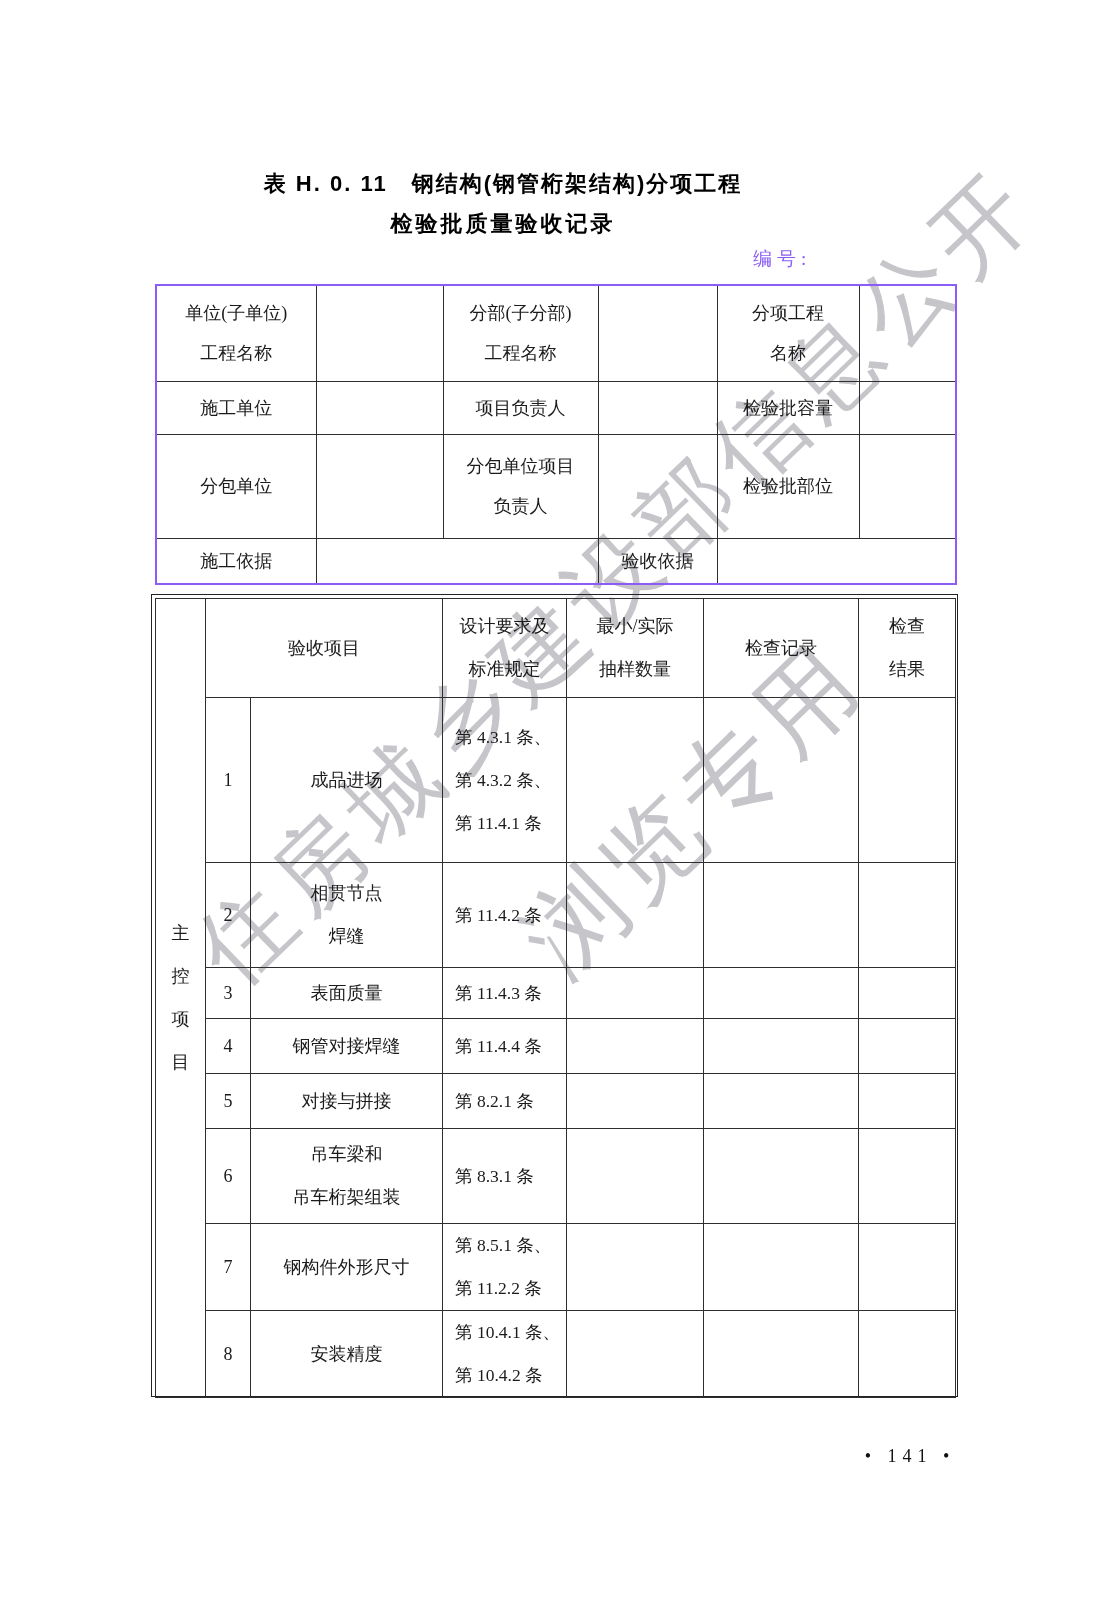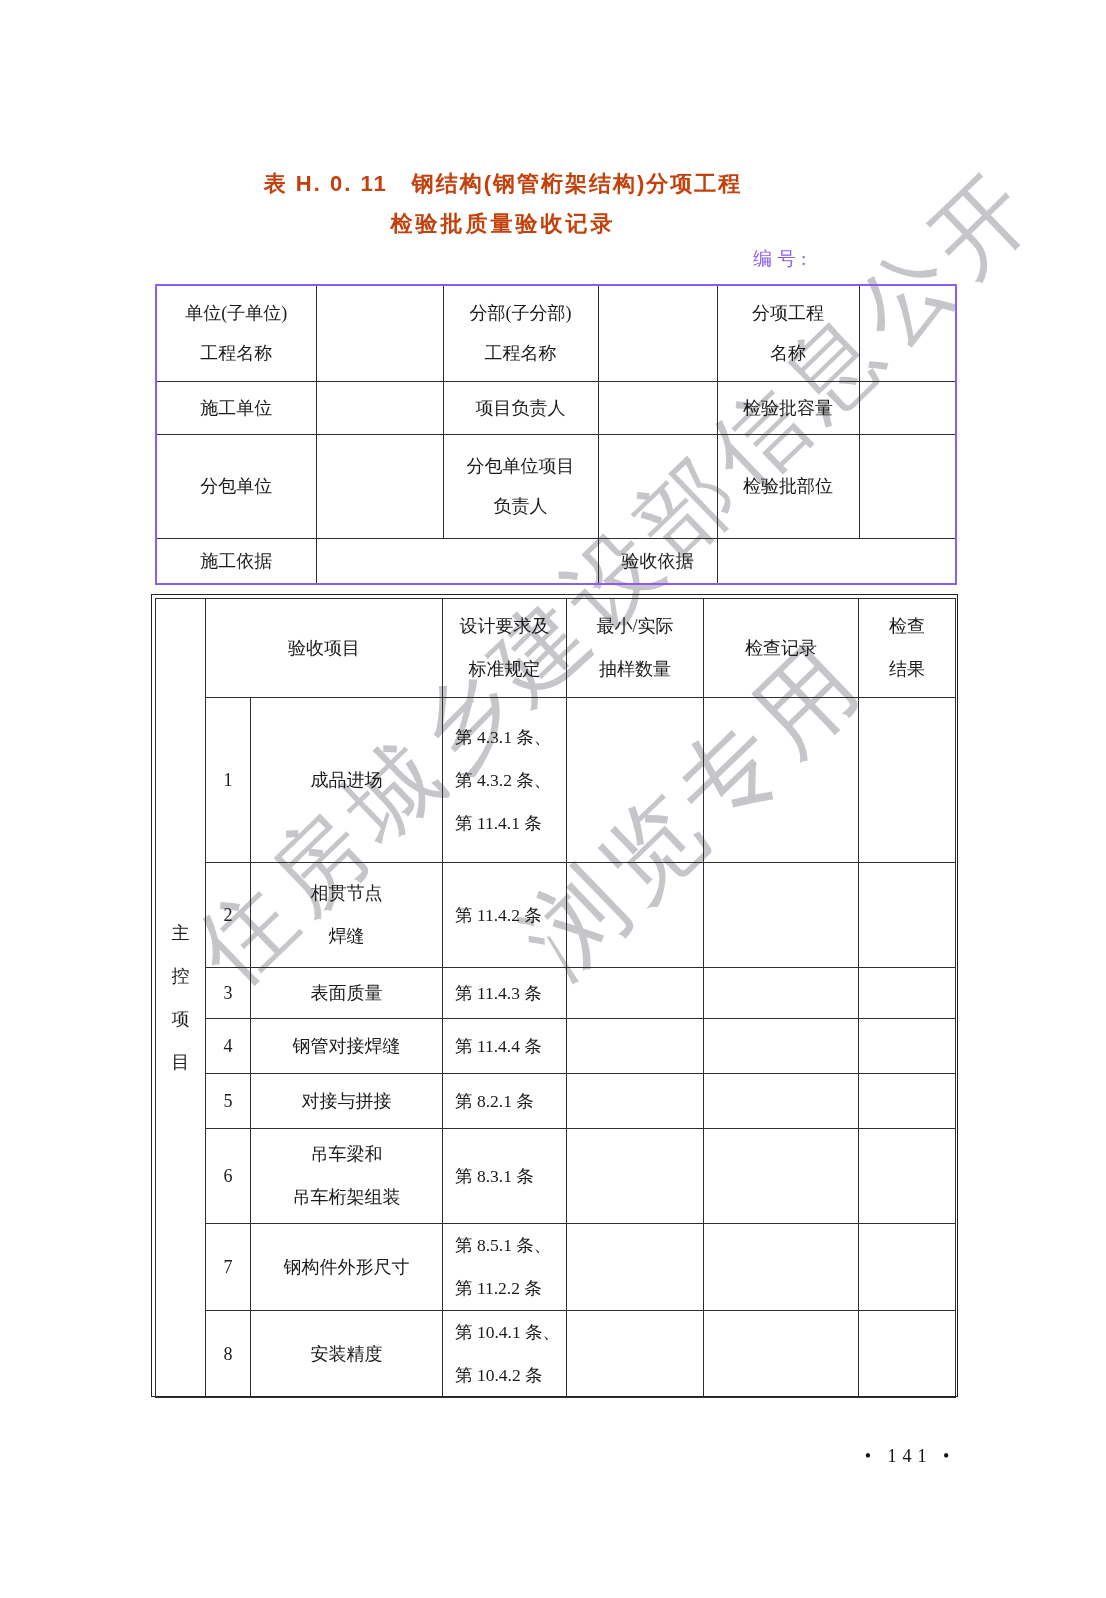--- a/index.html
+++ b/index.html
@@ -31,21 +31,21 @@
   .content { position: absolute; inset: 0; z-index: 1; }
 
   
   .title-line1, .title-line2 {
     position: absolute; left: 0; width: 1006px;
     text-align: center;
     font-family: "Liberation Sans", "DejaVu Sans", sans-serif;
     font-weight: bold;
     font-size: 22px;
     letter-spacing: 2px;
-    color: #c2410c;
+    color: #000000;
   }
   .title-line1 { top: 169px; }
   .title-line2 { top: 209px; letter-spacing: 3px; }
   .serial {
     position: absolute; left: 753px; top: 246px;
     font-size: 19px; letter-spacing: 5px; color: #8b5cf6;
   }
 
   
   table { border-collapse: collapse; table-layout: fixed; }

